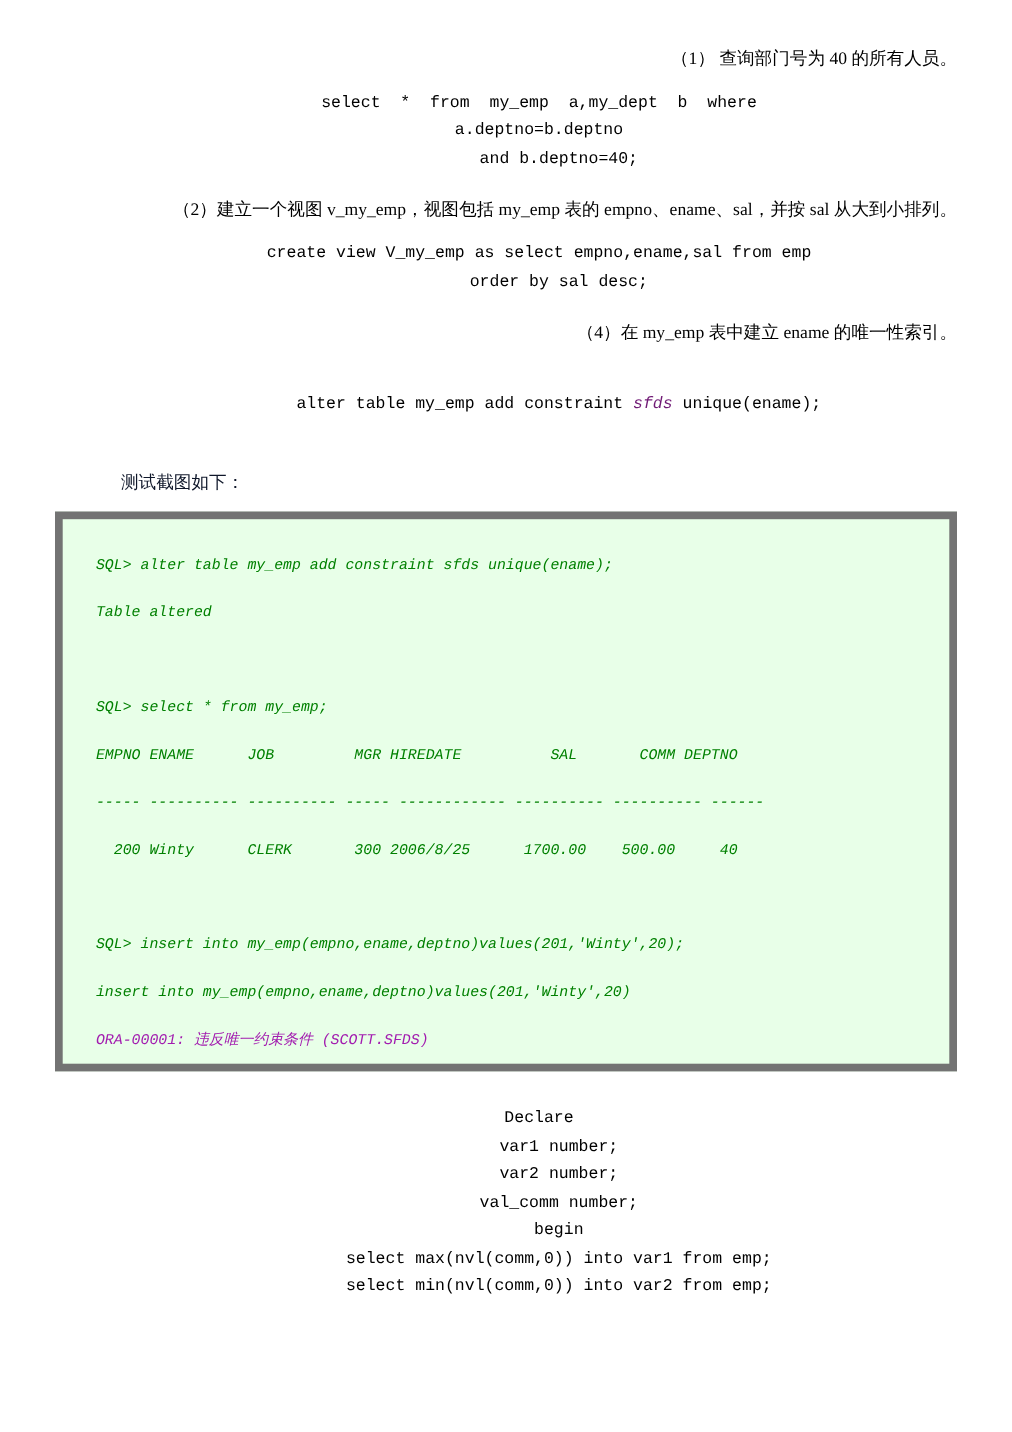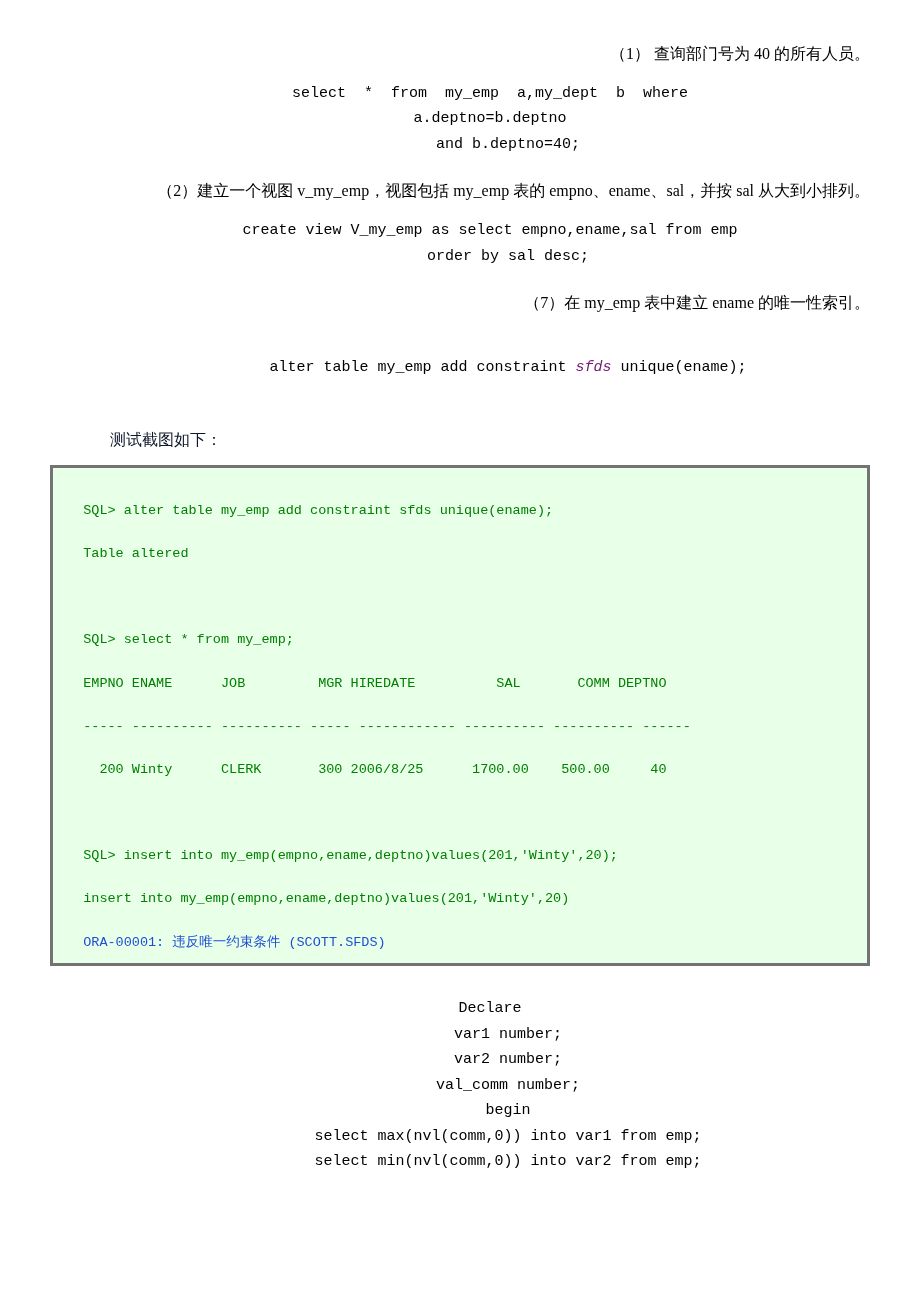--- a/index.html
+++ b/index.html
@@ -41,33 +41,34 @@
       white-space: pre-wrap;
       text-align: center;
     }
 
     .keyword-red {
       color: #701a75;
       font-style: italic;
     }
 
     .terminal-box {
-      border: 3px solid #737373;
+      border: 7px solid #737373;
       background: #e8ffe8;
       padding: 10px 14px;
       margin: 10px 0 10px 0;
       font-family: "Courier New", Courier, monospace;
       font-size: 13.5px;
       color: #008000;
       line-height: 1.6;
       white-space: pre-wrap;
+      font-style: italic;
     }
 
     .terminal-error {
-      color: #1d4ed8;
+      color: #a21caf;
     }
 
     .test-label {
       font-family: "SimSun", "宋体", serif;
       font-size: 16px;
       color: #0f172a;
       margin: 10px 0 6px 60px;
     }
 
     .problem-3 {
@@ -92,21 +93,21 @@
     and b.deptno=40;</div>
 </div>
 
 <div class="section">
   <div class="section-title">（2）建立一个视图 v_my_emp，视图包括 my_emp 表的 empno、ename、sal，并按 sal 从大到小排列。</div>
   <div class="code-block">create view V_my_emp as select empno,ename,sal from emp
     order by sal desc;</div>
 </div>
 
 <div class="section">
-  <div class="section-title">（7）在 my_emp 表中建立 ename 的唯一性索引。</div>
+  <div class="section-title">（4）在 my_emp 表中建立 ename 的唯一性索引。</div>
   <div class="code-block">
     <span>alter table my_emp add constraint </span><span class="keyword-red">sfds</span><span> unique(ename);</span>
   </div>
 </div>
 
 <div class="test-label">测试截图如下：</div>
 
 <div class="terminal-box">
   <span>SQL&gt; alter table my_emp add constraint sfds unique(ename);</span><br>
   <span>Table altered</span><br>

